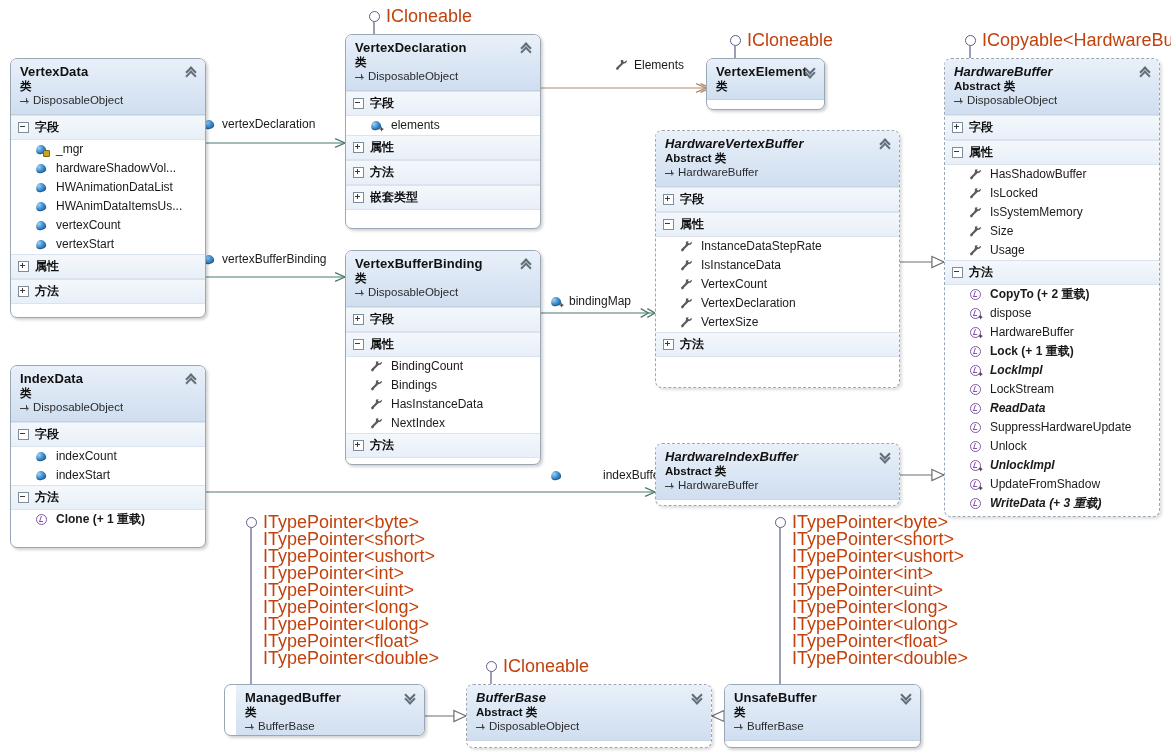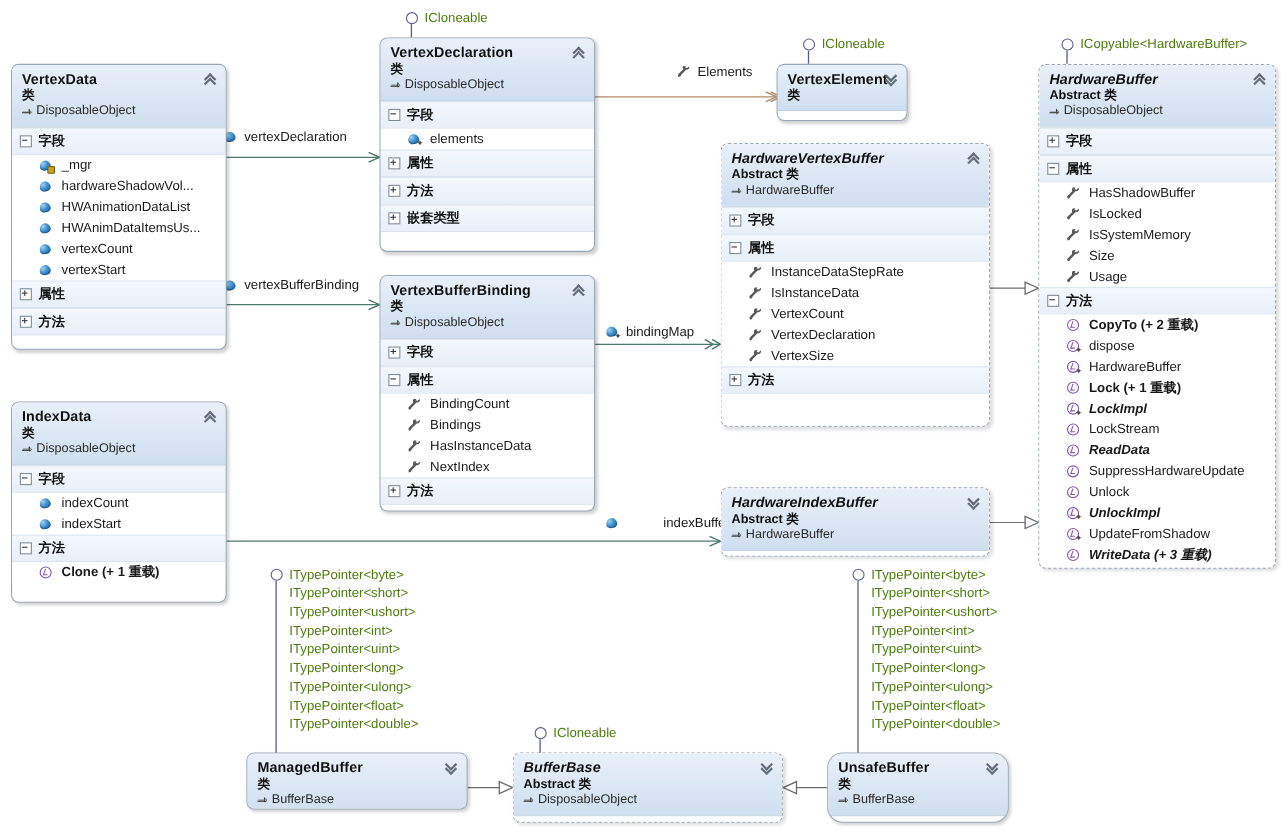--- a/index.html
+++ b/index.html
@@ -80,22 +80,22 @@
      background:#c9a227;border:.5px solid #7d6413;border-radius:1px;}
 
   
   .conn{position:absolute;display:flex;align-items:center;gap:6px;white-space:nowrap;
         font-size:12px;color:#1a1a1a;background:transparent;}
 
   
   .lolli{position:absolute;}
   .lolli .circ{position:absolute;left:0;top:0;width:11px;height:11px;border-radius:50%;
      border:1.4px solid #5a5e8a;background:#fff;box-sizing:border-box;}
-  .lolli .txt{position:absolute;left:17px;top:-3px;font-size:12px;line-height:17px;
-     color:#4d7c0f;white-space:nowrap;}
+  .lolli .txt{position:absolute;left:17px;top:-3px;font-size:18px;line-height:17px;
+     color:#c2410c;white-space:nowrap;}
   .lolli .txt div{line-height:17px;}
 </style>
 </head>
 <body>
 
 <div id="canvas">
 
   <svg class="wires">
     <defs>
       <marker id="openArrow" markerWidth="12" markerHeight="12" refX="10" refY="5" orient="auto">
@@ -501,39 +501,39 @@
           <i class="star">✦</i>
         </span>
         <span class="lbl">UpdateFromShadow</span>
       </div>
       <div class="mem">
         <span class="ico method"></span>
         <span class="lbl ital">WriteData (+ 3 <span class="cjk">重载</span>)</span>
       </div>
     </div>
 
-  <div class="cls solid" style="left:224px;top:684px;width:201px;height:52px;">
+  <div class="cls solid" style="left:224px;top:684px;width:201px;height:52px;padding-left:11px;">
       <div class="hdr">
         <div class="nm">ManagedBuffer</div>
         <div class="kind"><span class="cjk">类</span></div>
         <div class="base"><span class="arrowglyph">⇾</span>BufferBase</div>
         <div class="chev dn"></div>
       </div>
     </div>
 
   <div class="cls dashed" style="left:466px;top:684px;width:246px;height:64px;">
       <div class="hdr">
         <div class="nm ital">BufferBase</div>
         <div class="kind">Abstract <span class="cjk">类</span></div>
         <div class="base"><span class="arrowglyph">⇾</span>DisposableObject</div>
         <div class="chev dn"></div>
       </div>
     </div>
 
-  <div class="cls solid" style="left:752px;top:684px;width:165px;height:64px;border-radius:14px;">
+  <div class="cls solid" style="left:724px;top:684px;width:197px;height:64px;">
       <div class="hdr">
         <div class="nm">UnsafeBuffer</div>
         <div class="kind"><span class="cjk">类</span></div>
         <div class="base"><span class="arrowglyph">⇾</span>BufferBase</div>
         <div class="chev dn"></div>
       </div>
     </div>
 
 </div>
 

